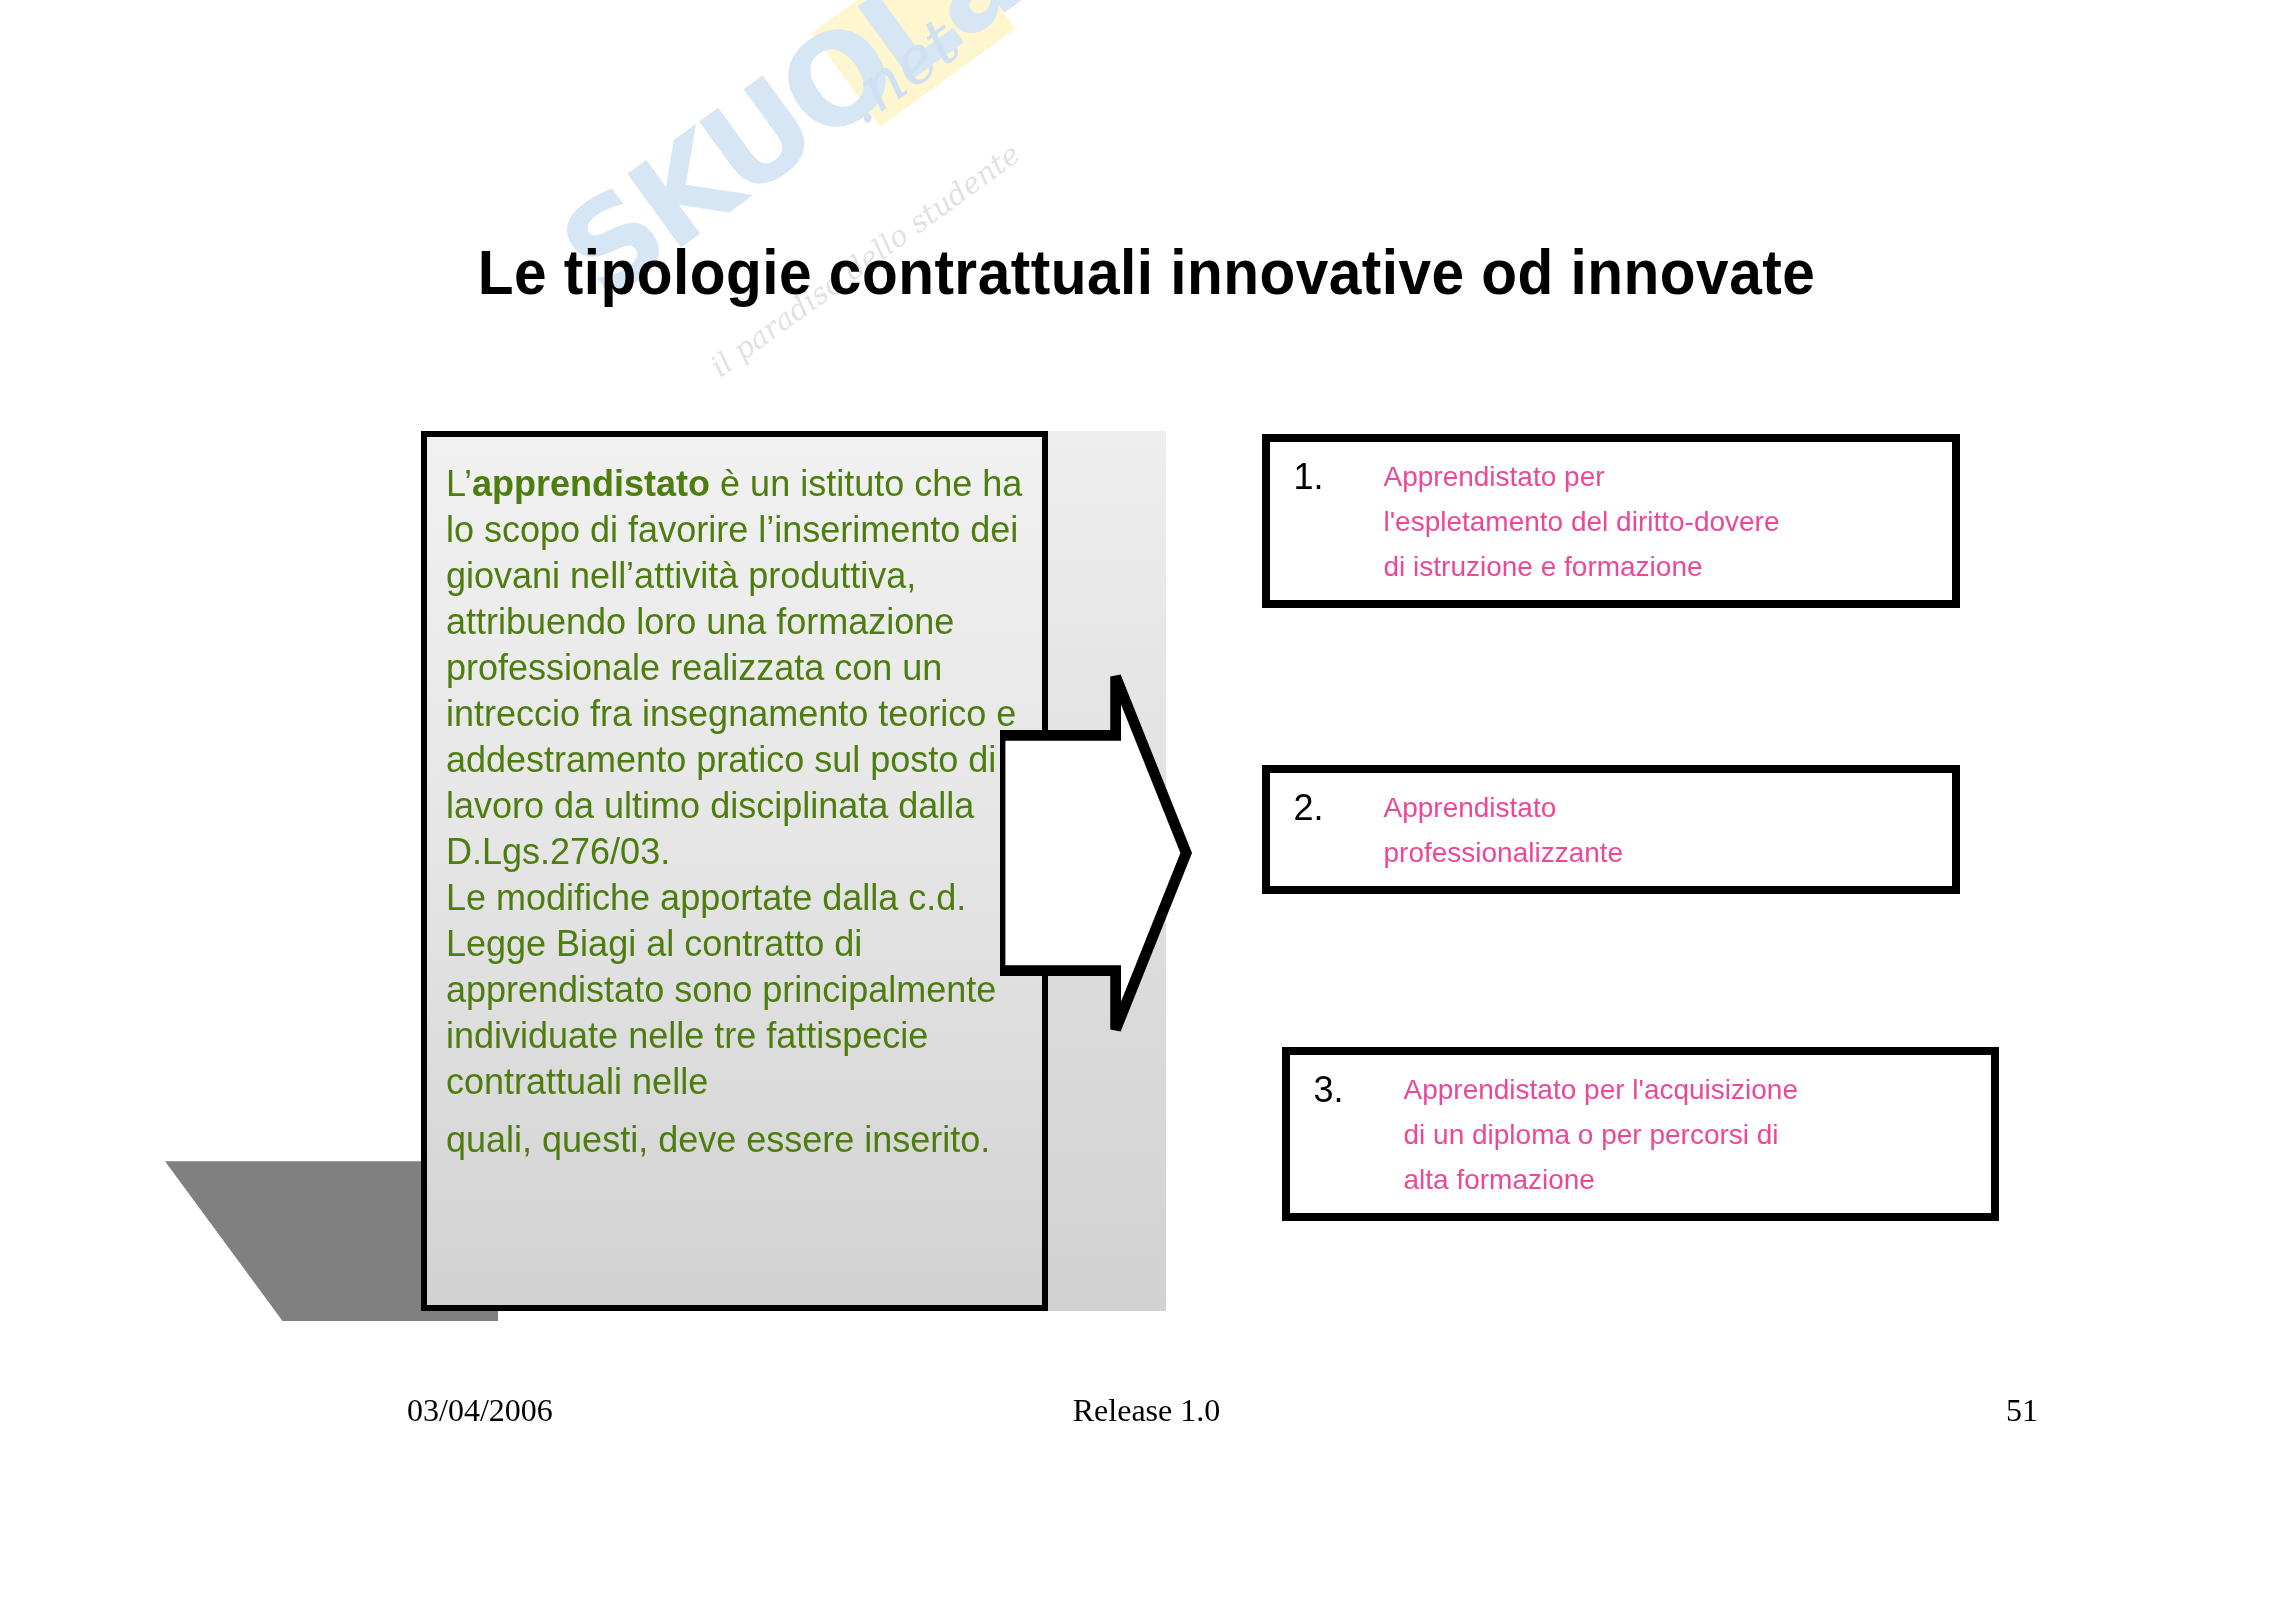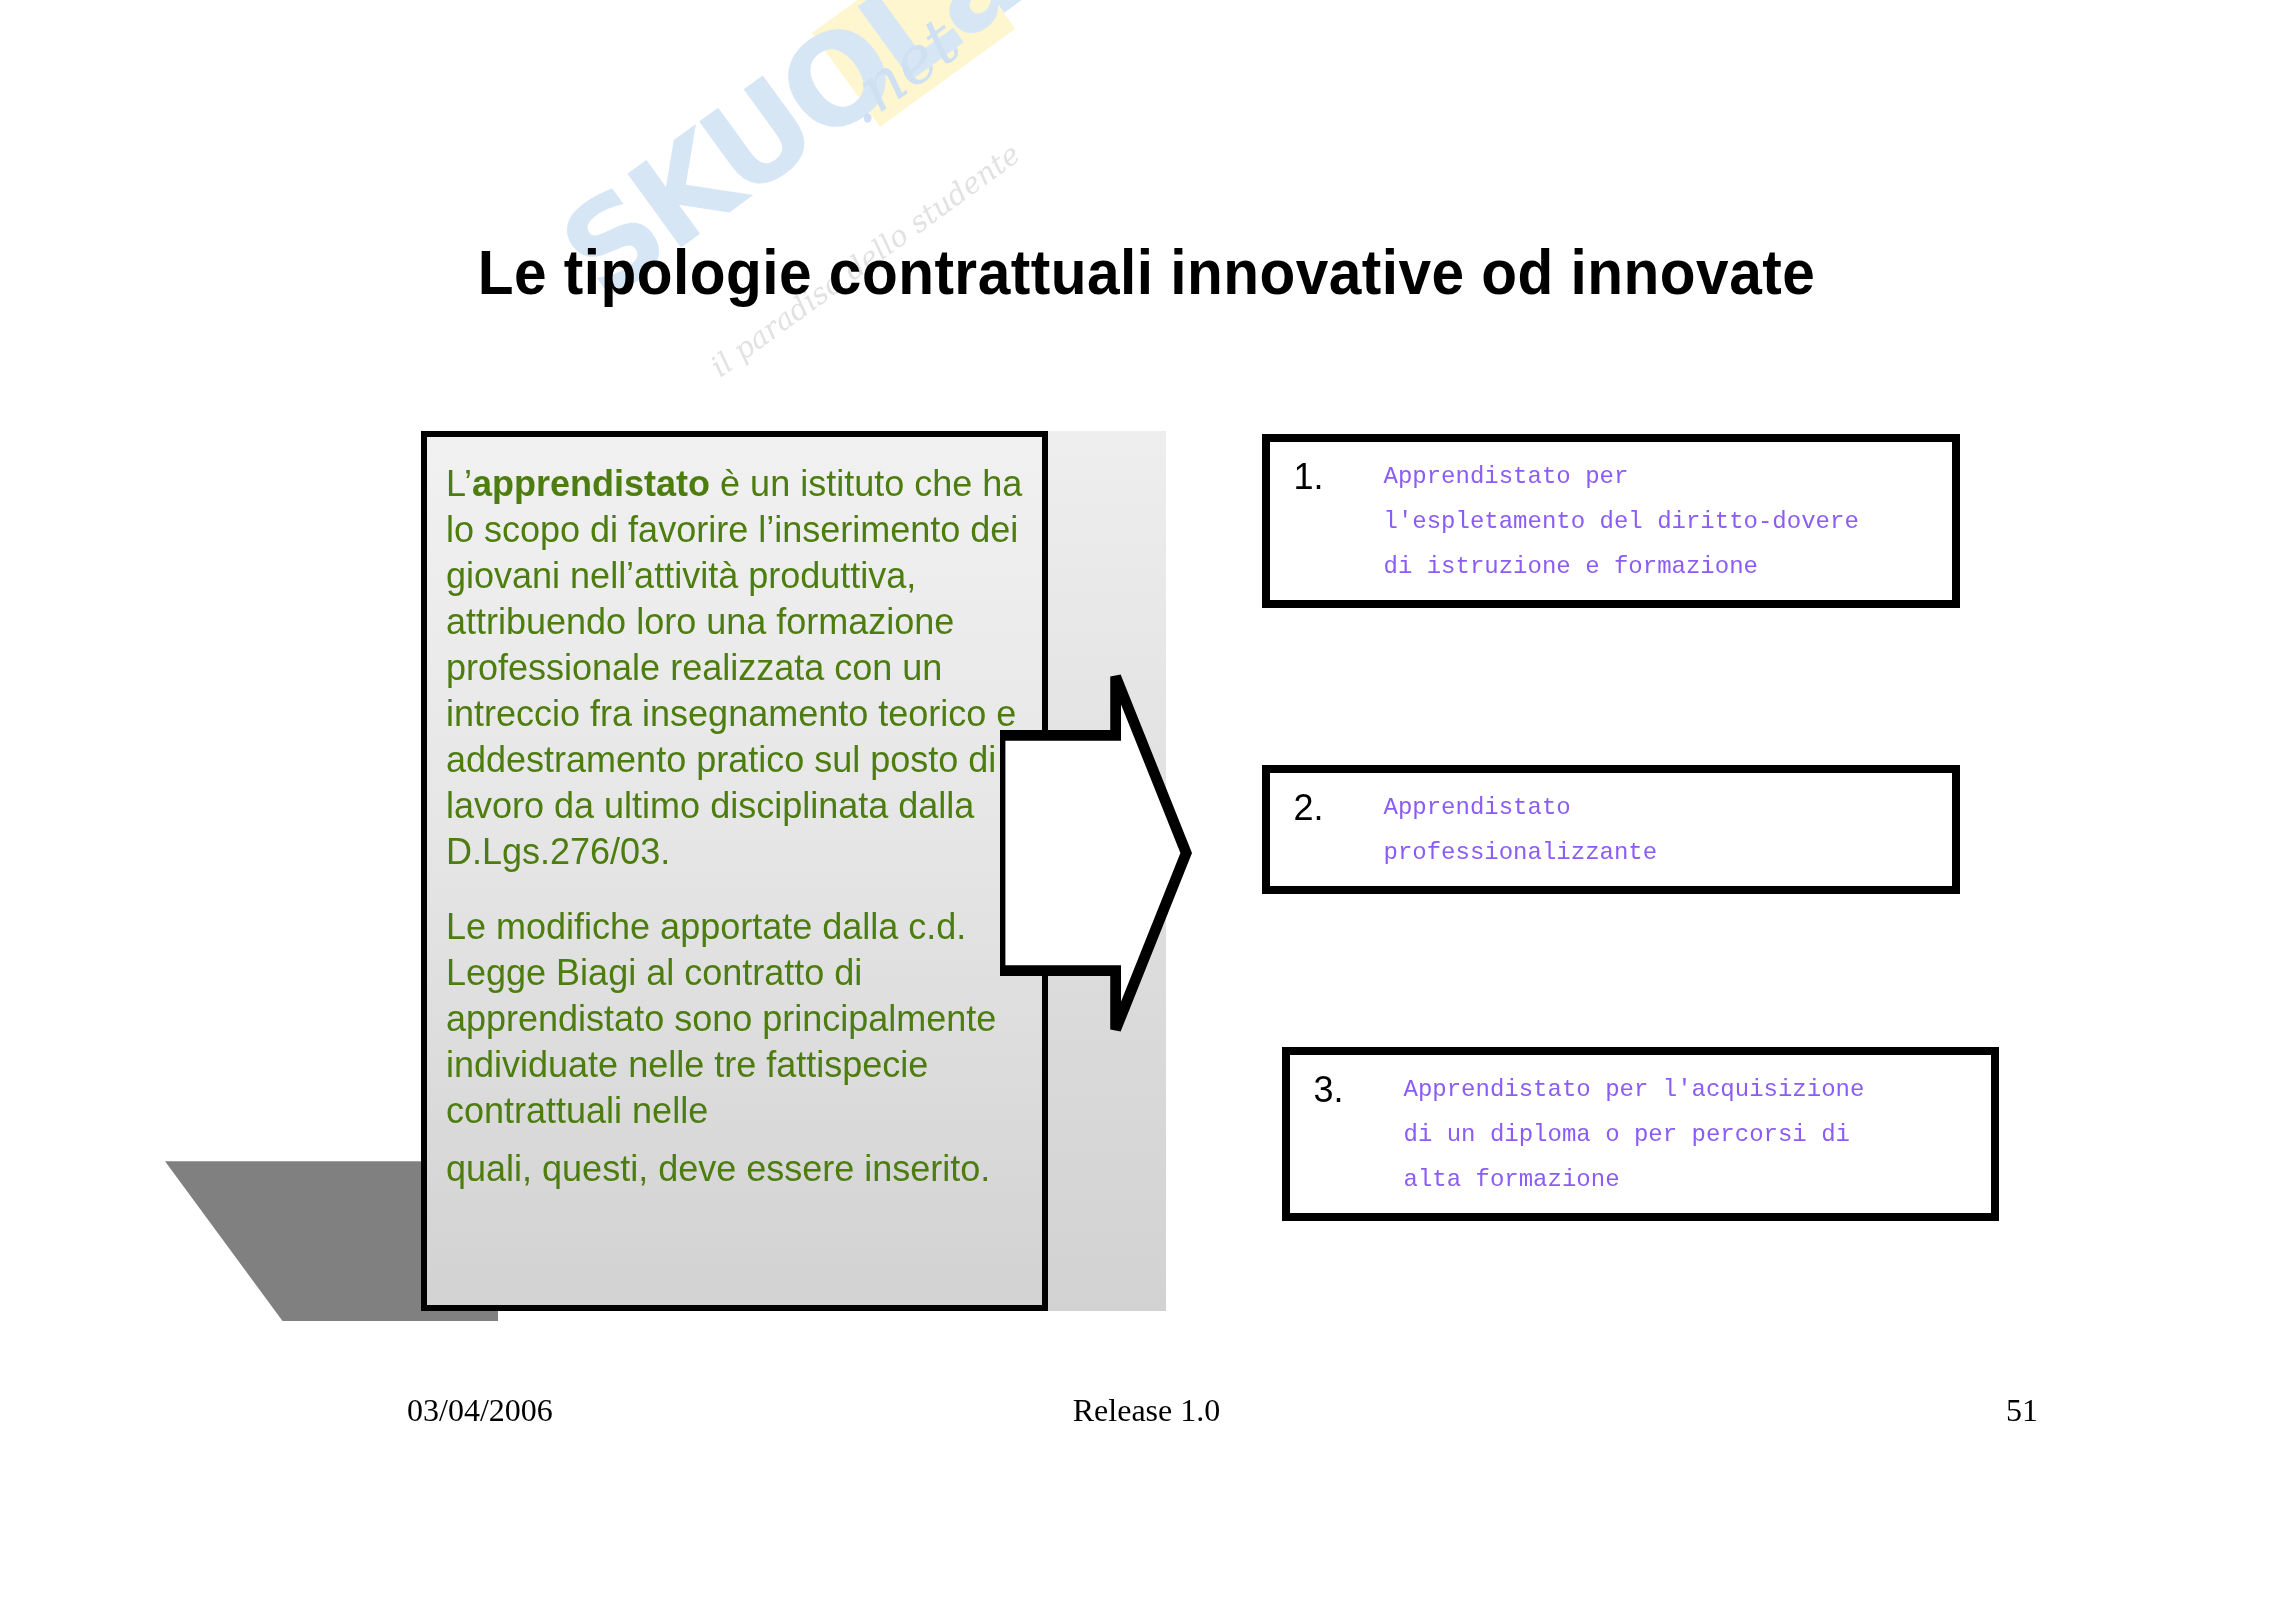--- a/index.html
+++ b/index.html
@@ -128,21 +128,21 @@
     left: 446px;
     top: 461px;
     width: 588px;
     z-index: 4;
     font-family: "Liberation Sans", sans-serif;
     font-size: 36px;
     line-height: 46px;
     color: #4d7c0f;
   }
   #left-text p { margin: 0; }
-  #left-text p.para2 { margin-top: 29px; }
+  #left-text p.para2 { }
   #left-text .lead-bold { font-weight: bold; }
   #left-text .tail-line { margin-top: 11.8px; }
 
   
   #arrow {
     position: absolute;
     left: 1000px;
     top: 647px;
     width: 196px;
     height: 412px;
@@ -172,24 +172,24 @@
   .rbox-num {
     flex: 0 0 auto;
     width: 90px;
     font-family: "Liberation Sans", sans-serif;
     font-size: 36px;
     line-height: 45px;
     color: #000000;
   }
   .rbox-label {
     flex: 1 1 auto;
-    font-family: Liberation Mono, monospace;
-    font-size: 24px;
+    font-family: Liberation Sans, sans-serif;
+    font-size: 28px;
     line-height: 45px;
-    color: #8b5cf6;
+    color: #ec4899;
     white-space: pre-line;
   }
 
   
   #footer {
     position: absolute;
     left: 0;
     top: 1392px;
     width: 2293px;
     height: 59px;

